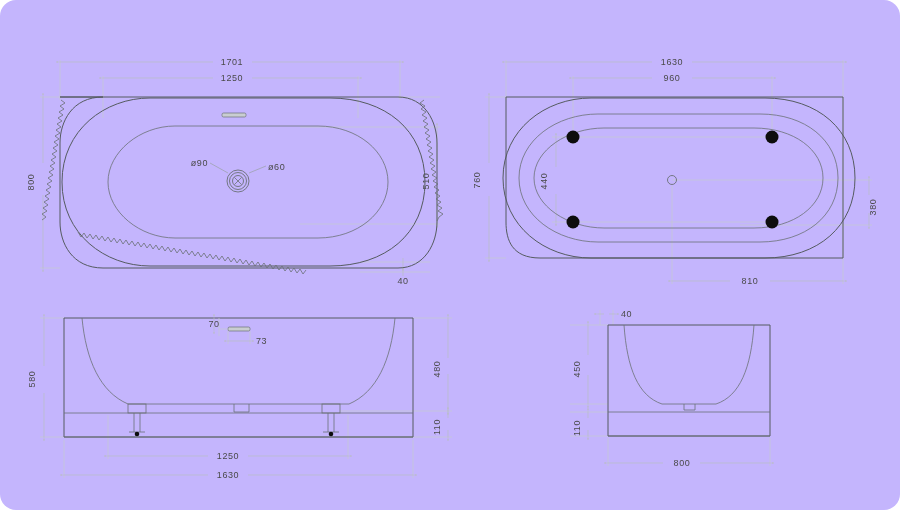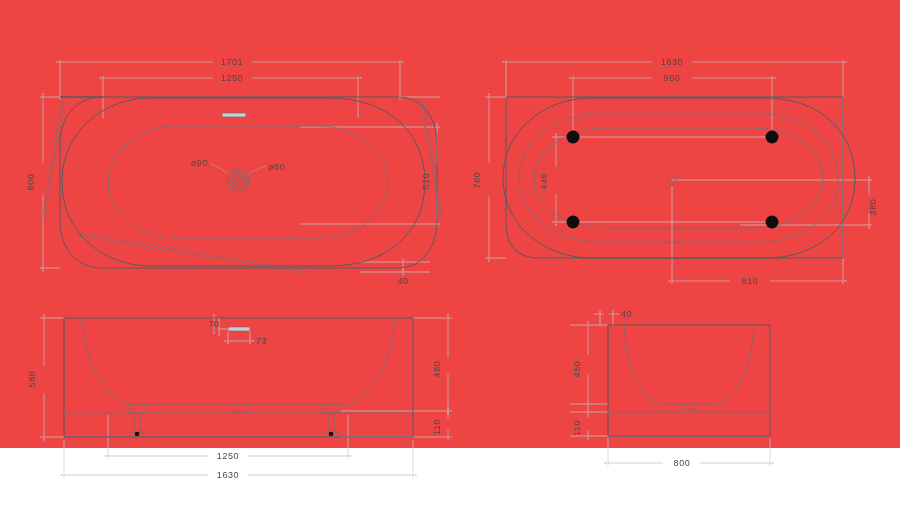--- a/index.html
+++ b/index.html
@@ -2,21 +2,21 @@
 <html><head>
 <meta charset="utf-8">
 <title>Bathtub Technical Drawing</title>
 <style>
   html,body{margin:0;padding:0;background:#ffffff;}
   body{
     width:900px;height:510px;overflow:hidden;
     font-family:"Liberation Sans","DejaVu Sans",sans-serif;
     color:#3a3a3a;
   }
-  #sheet{position:relative;width:900px;height:448px;background:#ef4444;}
+  #sheet{position:relative;width:900px;height:510px;background:#c4b5fd;border-radius:16px;}
   svg{display:block;}
   .dimtxt{
     font-family:"Liberation Sans","DejaVu Sans",sans-serif;
     font-size:9px;
     fill:#4a4a4a;
     letter-spacing:0.6px;
   }
   .dimtxt.mid{text-anchor:middle;}
   .dimtxt.start{text-anchor:start;}
   .dimtxt.end{text-anchor:end;}

